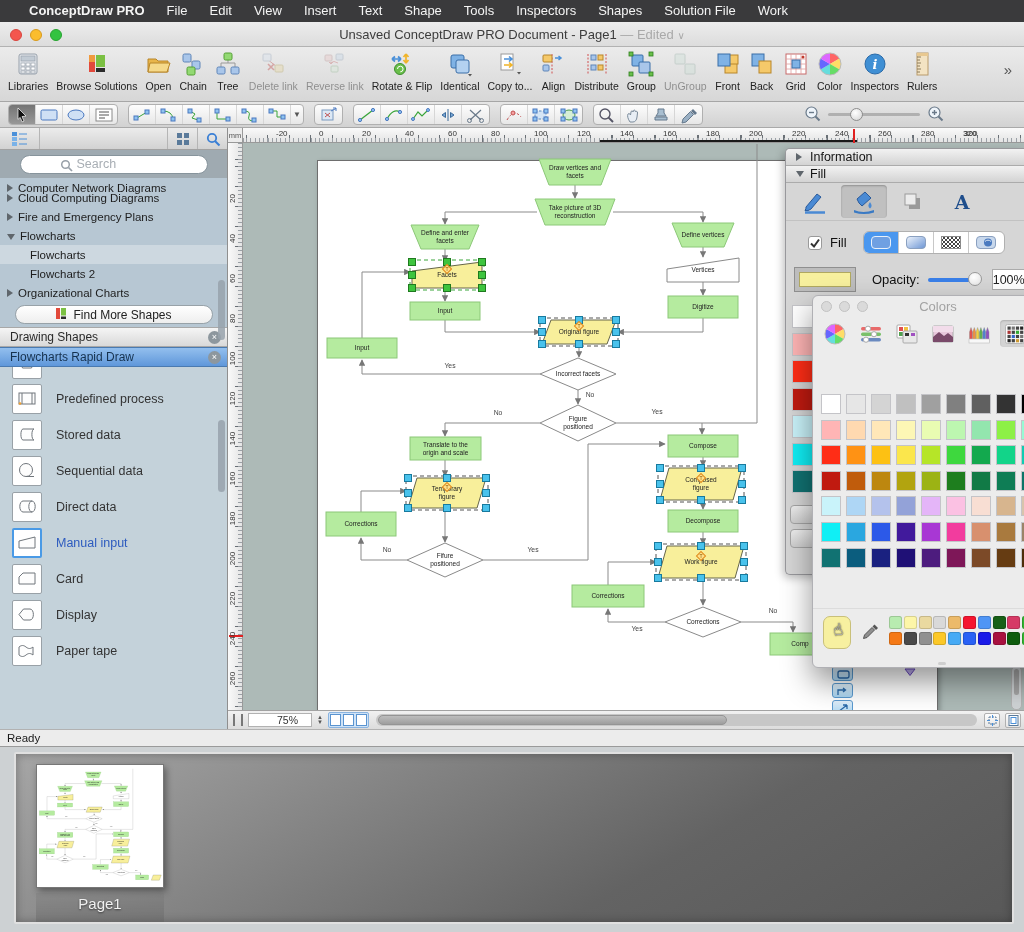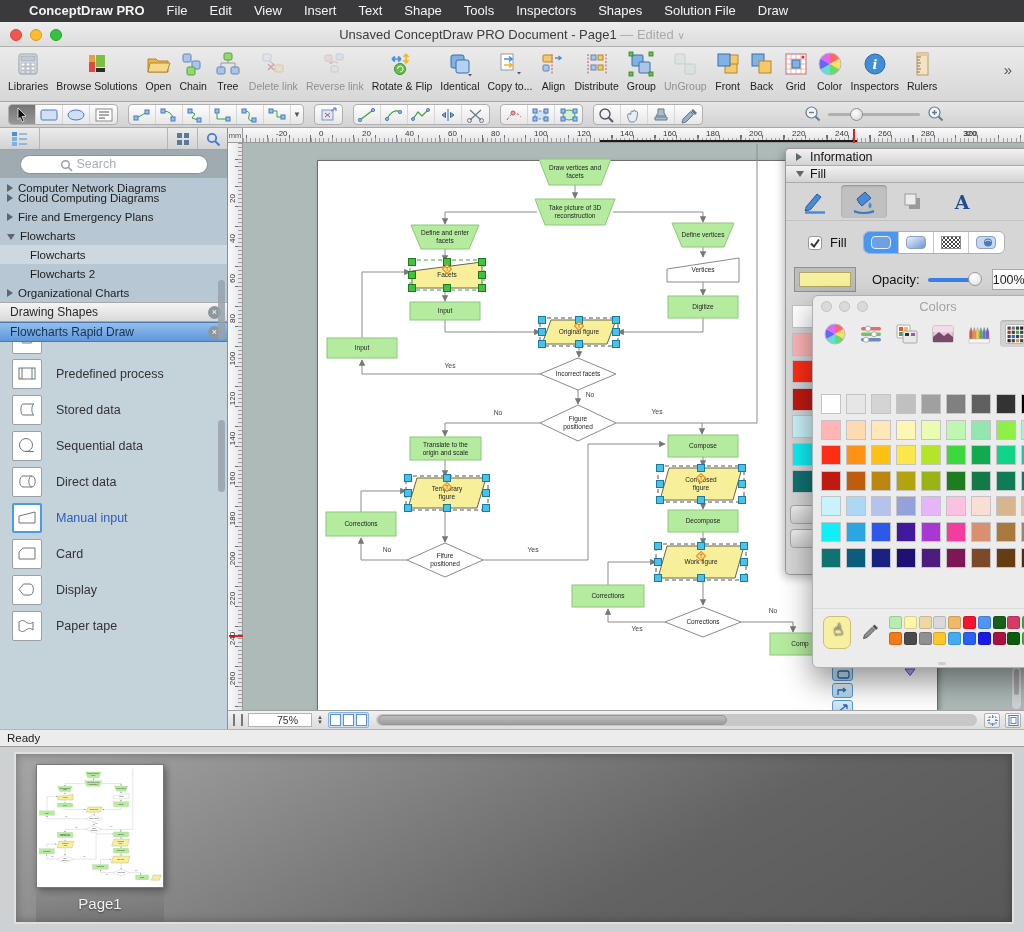--- a/index.html
+++ b/index.html
@@ -220,21 +220,21 @@
     <span>File</span>
     <span>Edit</span>
     <span>View</span>
     <span>Insert</span>
     <span>Text</span>
     <span>Shape</span>
     <span>Tools</span>
     <span>Inspectors</span>
     <span>Shapes</span>
     <span>Solution File</span>
-    <span>Draw</span>
+    <span>Work</span>
   </div>
 
 <div class="titlebar">
   <div class="lights">
     <span class="light r"></span>
     <span class="light y"></span>
     <span class="light g"></span>
   </div>
   <div class="tb-title">
     <span>Unsaved ConceptDraw PRO Document - Page1</span>
@@ -678,20 +678,30 @@
           <span>Flowcharts</span>
         </div>
         <div class="trow child  ">
           <span>Flowcharts 2</span>
         </div>
         <div class="trow   ">
           <span class="tri c"></span>
           <span>Organizational Charts</span>
         </div>
       </div>
+    <div class="findmore">
+      <div class="findbtn">
+        <span id="findIcon"><svg width="12" height="13" viewBox="0 0 12 13" xmlns="http://www.w3.org/2000/svg">
+              <rect x="1" y="1" width="4" height="11" fill="#e2493b"></rect>
+              <rect x="6" y="1" width="5" height="7.5" fill="#7bc043"></rect>
+              <rect x="6" y="9.5" width="5" height="2.5" fill="#2b2b2b"></rect>
+            </svg></span>
+        <span>Find More Shapes</span>
+      </div>
+    </div>
     <div class="sb-section">
       <span>Drawing Shapes</span>
       <span class="closebtn">×</span>
     </div>
     <div class="sb-section active">
       <span>Flowcharts Rapid Draw</span>
       <span class="closebtn">×</span>
     </div>
     <div class="sb-shapes" id="sbShapes">
         <div class="shape-row  partial">

